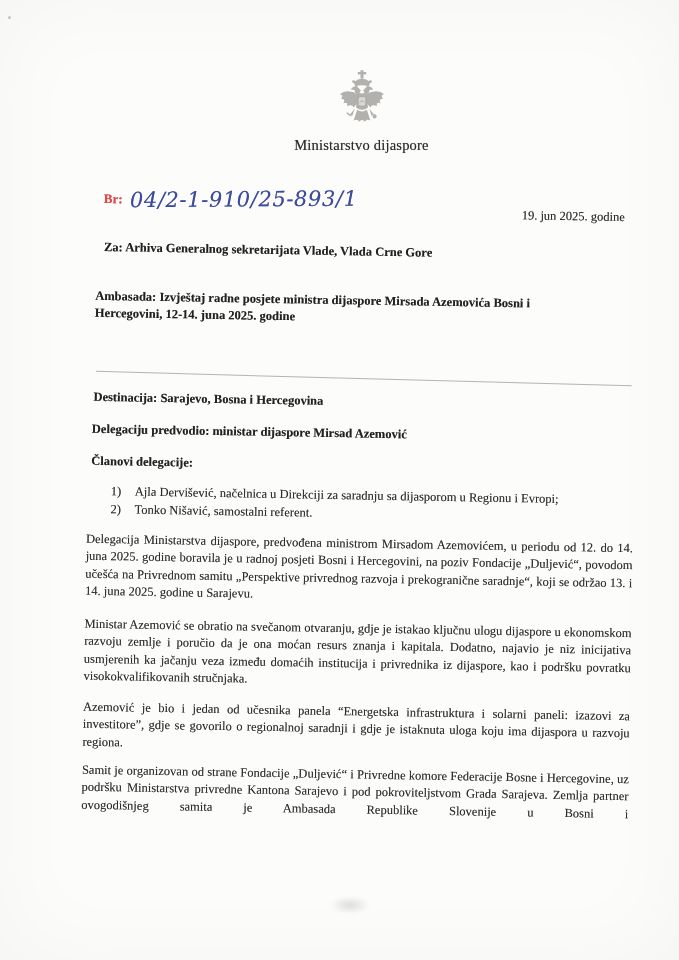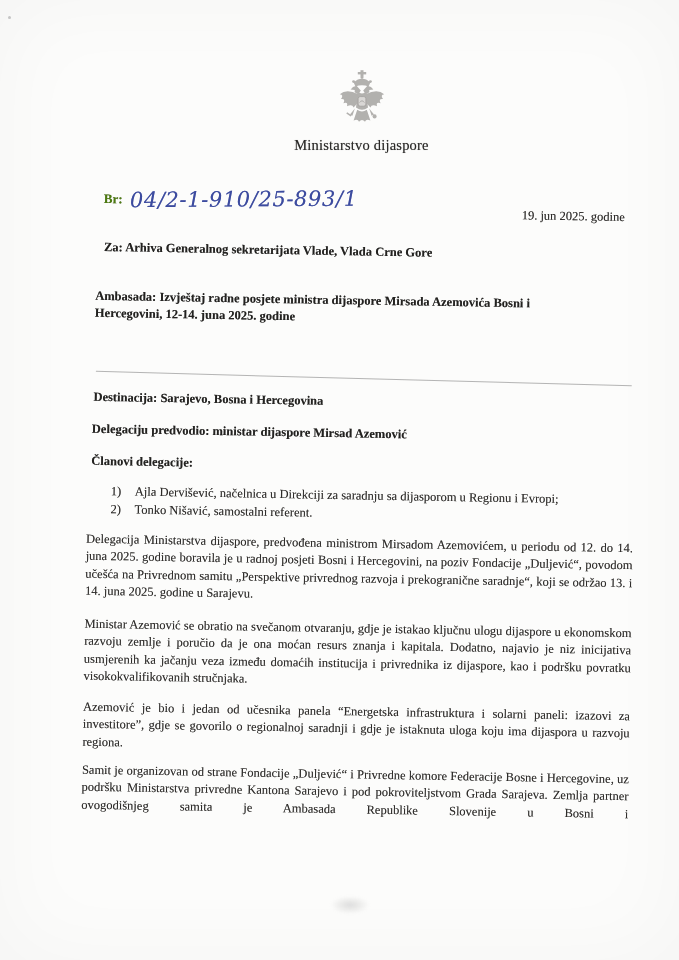--- a/index.html
+++ b/index.html
@@ -31,21 +31,21 @@
     position:absolute;inset:0;
     transform:rotate(1deg);
     transform-origin:105px 195px;
   }
   .bold-line{
     position:absolute;margin:0;font-weight:bold;font-size:12.5px;
     color:#232220;white-space:nowrap;
     text-shadow:0 0 .6px rgba(40,40,40,.5);
   }
   .ref-line{position:absolute;top:184px;left:104px;display:flex;align-items:baseline;}
-  .ref-label{font-weight:bold;font-size:13px;color:#4d7c0f;text-shadow:0 0 .6px rgba(40,40,40,.5);}
+  .ref-label{font-weight:bold;font-size:13px;color:#ef4444;text-shadow:0 0 .6px rgba(40,40,40,.5);}
   .handwriting{
     font-family:"DejaVu Serif", serif;font-style:italic;
     font-size:21px;letter-spacing:.6px;color:#3c4b9f;
     margin-left:7px;display:inline-block;
     transform:rotate(-1.4deg) translateY(1px);
     text-shadow:0 0 .6px rgba(60,75,160,.55);
   }
   .date-line{position:absolute;top:201px;left:522px;font-size:12.5px;color:#2c2a28;
     text-shadow:0 0 .6px rgba(45,45,45,.45);}
   #za{top:240px;left:105px;}

